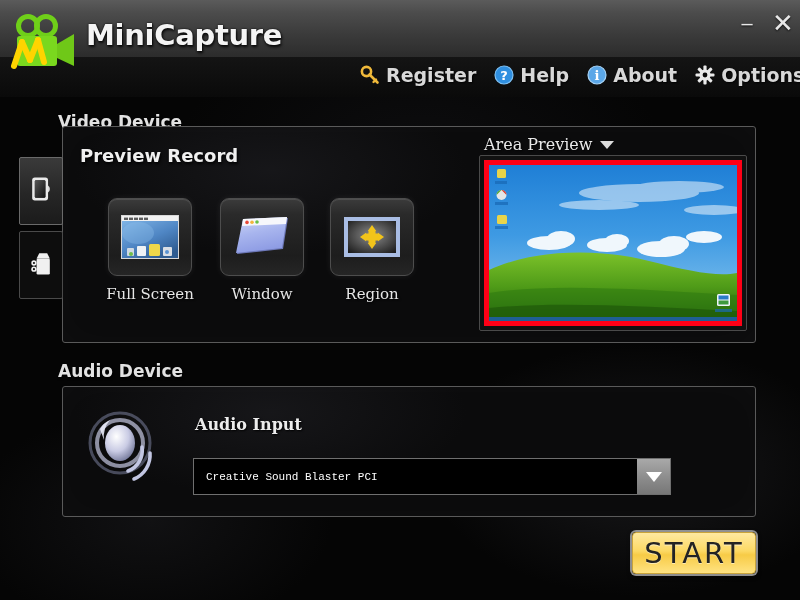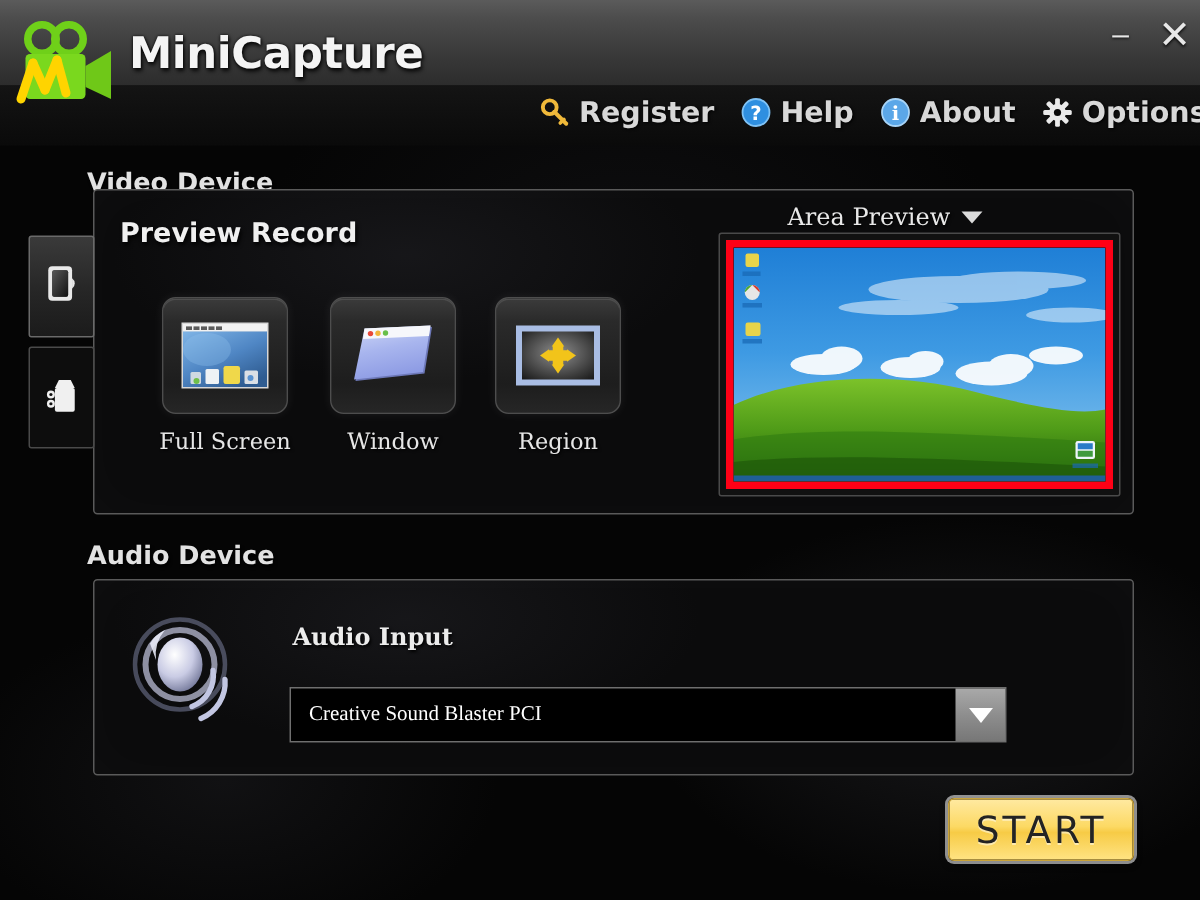--- a/index.html
+++ b/index.html
@@ -142,21 +142,20 @@
 
   
   #area-preview-header {
     position: absolute; left: 484px; top: 135px;
     display: flex; align-items: center; gap: 7px; cursor: pointer;
   }
   #area-preview-label {
     font-size: 16px; color: #e8e8e8;
     font-family: "DejaVu Serif", serif;
     text-shadow: 1px 1px 2px rgba(0,0,0,0.95);
-    margin-left: 41px;
   }
   #area-preview-caret {
     width: 0; height: 0;
     border-left: 7px solid transparent; border-right: 7px solid transparent;
     border-top: 8px solid #dcdcdc;
   }
 
   #preview-frame {
     position: absolute; left: 479px; top: 155px; width: 268px; height: 176px;
     background: #111; border: 1px solid #4a4a4a; border-radius: 2px;
@@ -178,22 +177,22 @@
     font-family: "DejaVu Serif", serif;
     text-shadow: 1px 1px 2px rgba(0,0,0,0.95);
   }
   #audio-select {
     position: absolute; left: 193px; top: 458px; width: 478px; height: 37px;
     background: #000; border: 1px solid #6f6f6f;
     display: flex; align-items: center; cursor: pointer;
   }
   #audio-select-value {
     flex: 1; padding-left: 12px;
-    font-size: 14px; color: #ffffff;
-    font-family: Liberation Serif, serif;
+    font-size: 11px; color: #ffffff;
+    font-family: Liberation Mono, monospace;
     white-space: nowrap; overflow: hidden;
   }
   #audio-select-arrow {
     width: 33px; height: 100%;
     background: linear-gradient(to bottom, #a9a9a9 0%, #8e8e8e 50%, #777 100%);
     display: flex; align-items: center; justify-content: center;
   }
   #audio-select-arrow span {
     display:block; width: 0; height: 0;
     border-left: 8px solid transparent; border-right: 8px solid transparent;
@@ -203,21 +202,21 @@
   
   #start-button {
     position: absolute; left: 632px; top: 532px; width: 124px; height: 42px;
     border-radius: 4px; border: 1px solid #c9a33a;
     background: linear-gradient(to bottom, #ffe9a0 0%, #fcd964 45%, #f7cb46 55%, #ffe382 100%);
     box-shadow: 0 0 0 2px rgba(255,255,255,0.55), 0 2px 5px rgba(0,0,0,0.6);
     display: flex; align-items: center; justify-content: center;
     cursor: pointer;
   }
   #start-label {
-    font-size: 25px; color: #232323; letter-spacing: 2px;
+    font-size: 29px; color: #232323; letter-spacing: 2px;
     font-family: "DejaVu Sans", sans-serif;
     text-shadow: 0 1px 0 rgba(255,255,255,0.5);
   }
 </style>
 </head>
 <body>
 
 <div id="app">
 
   <div id="titlebar"></div>

